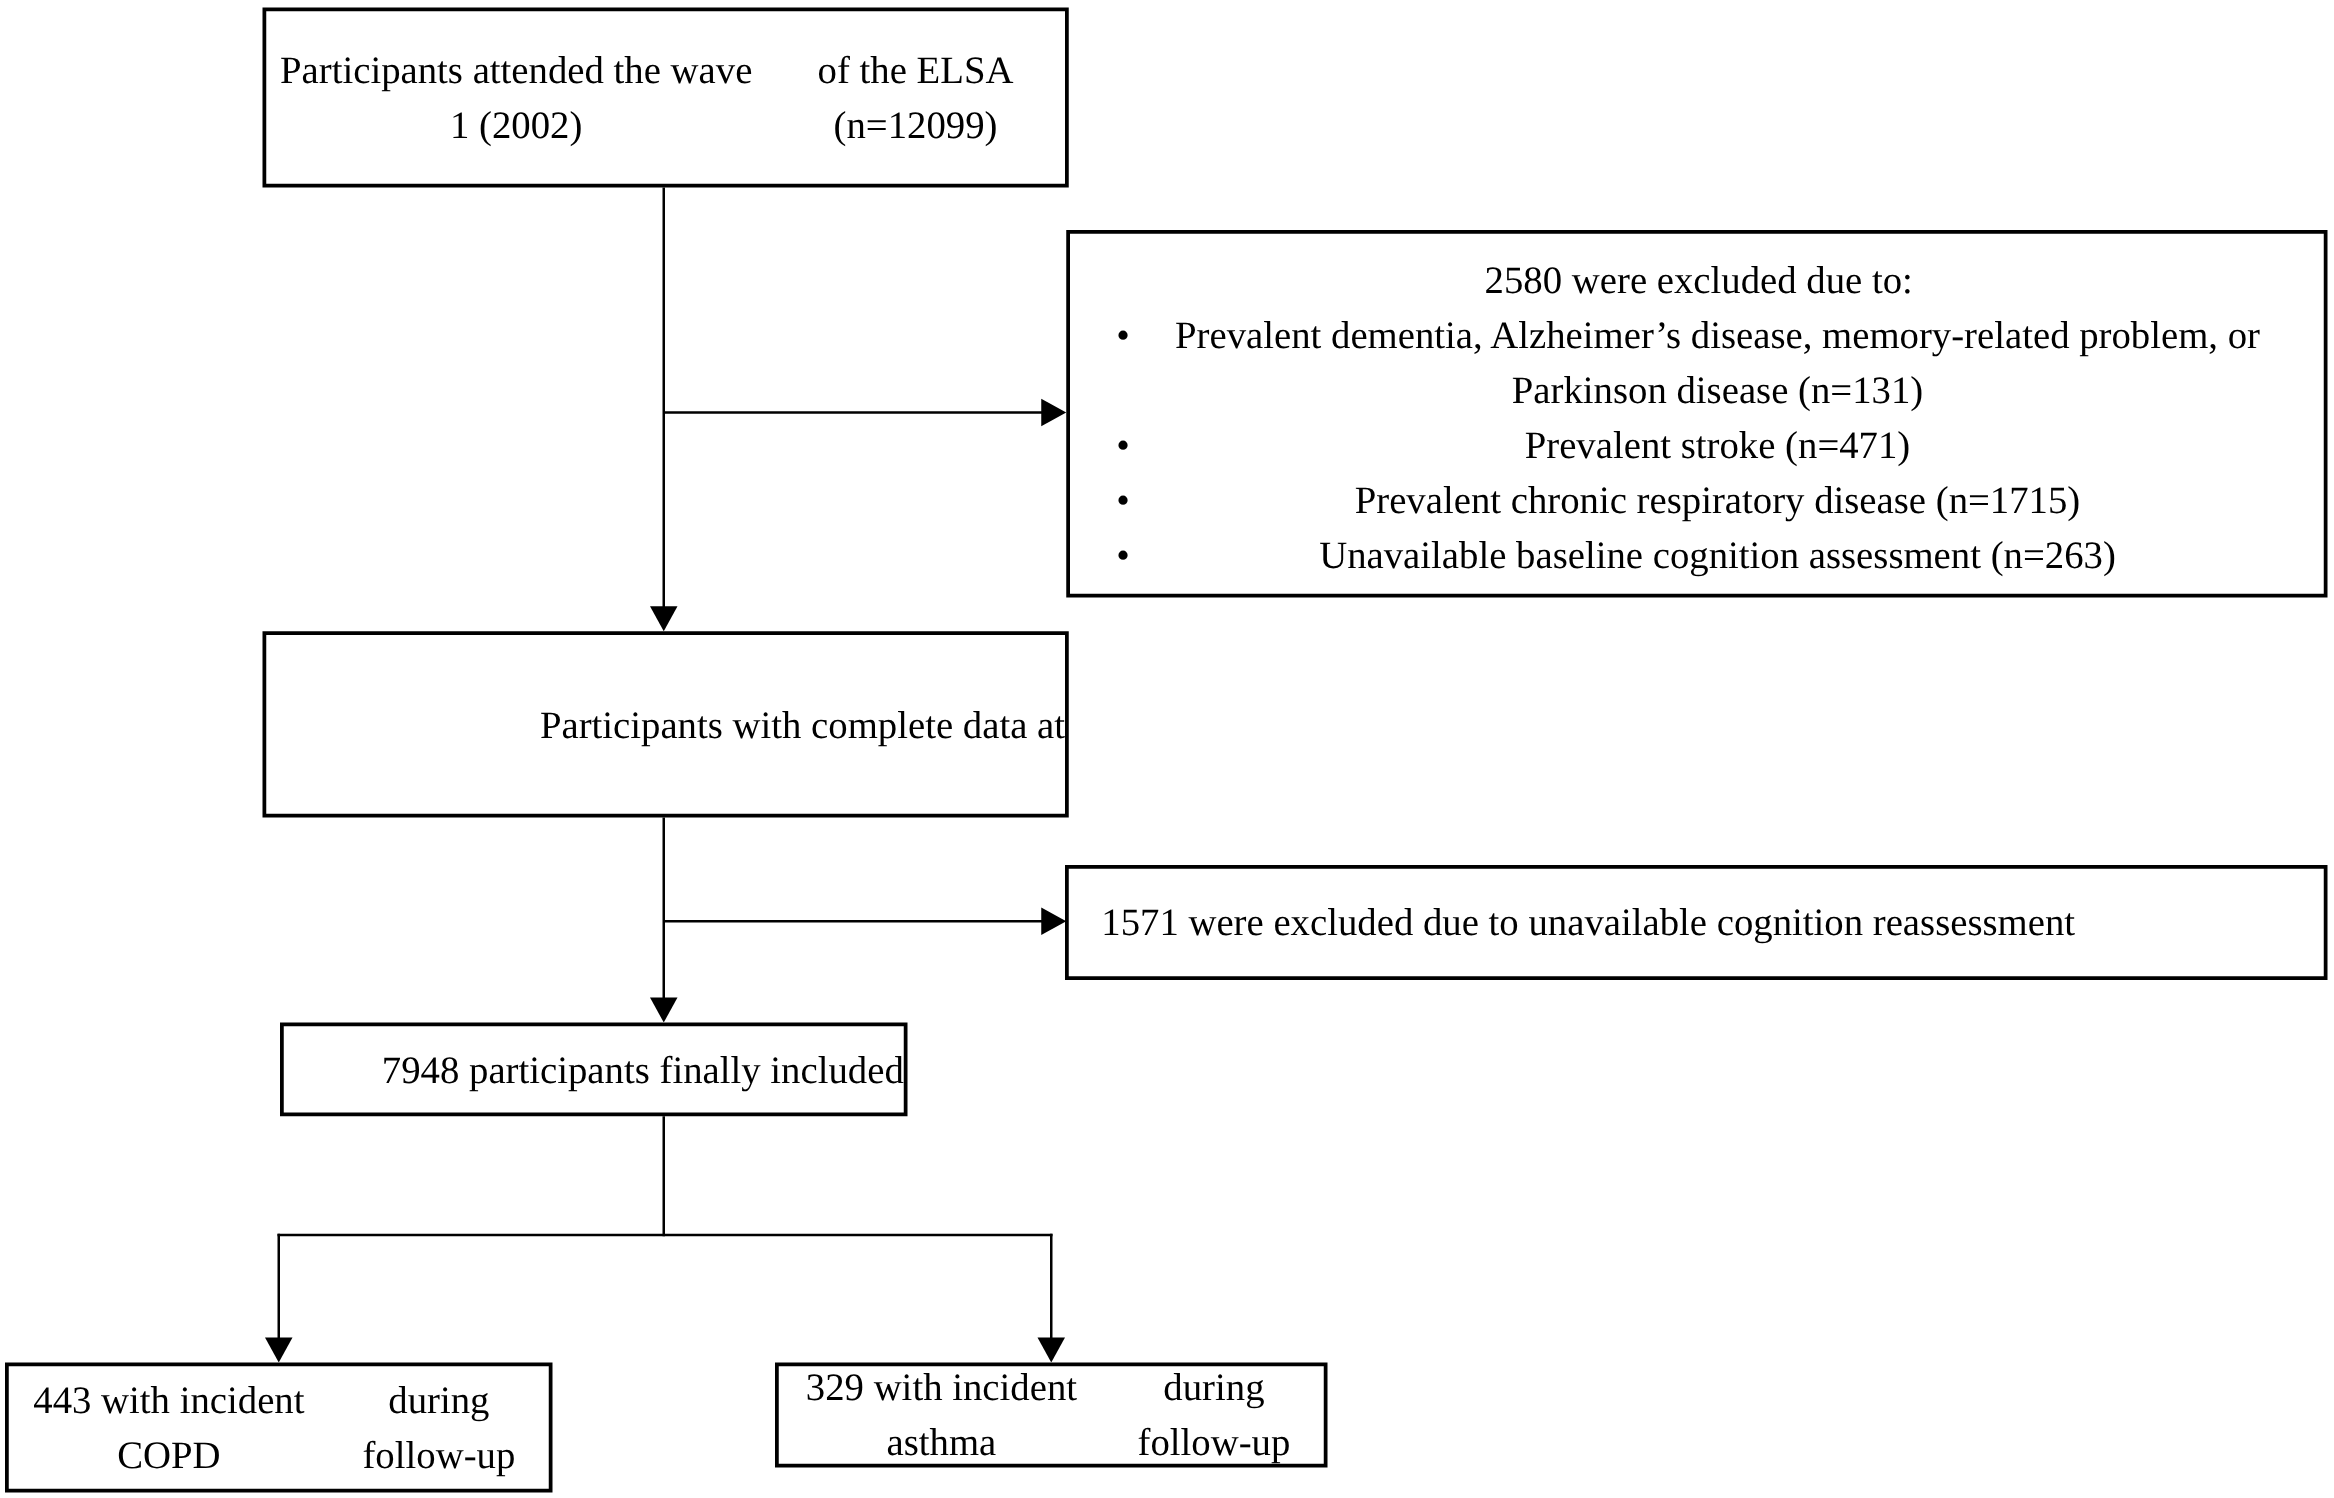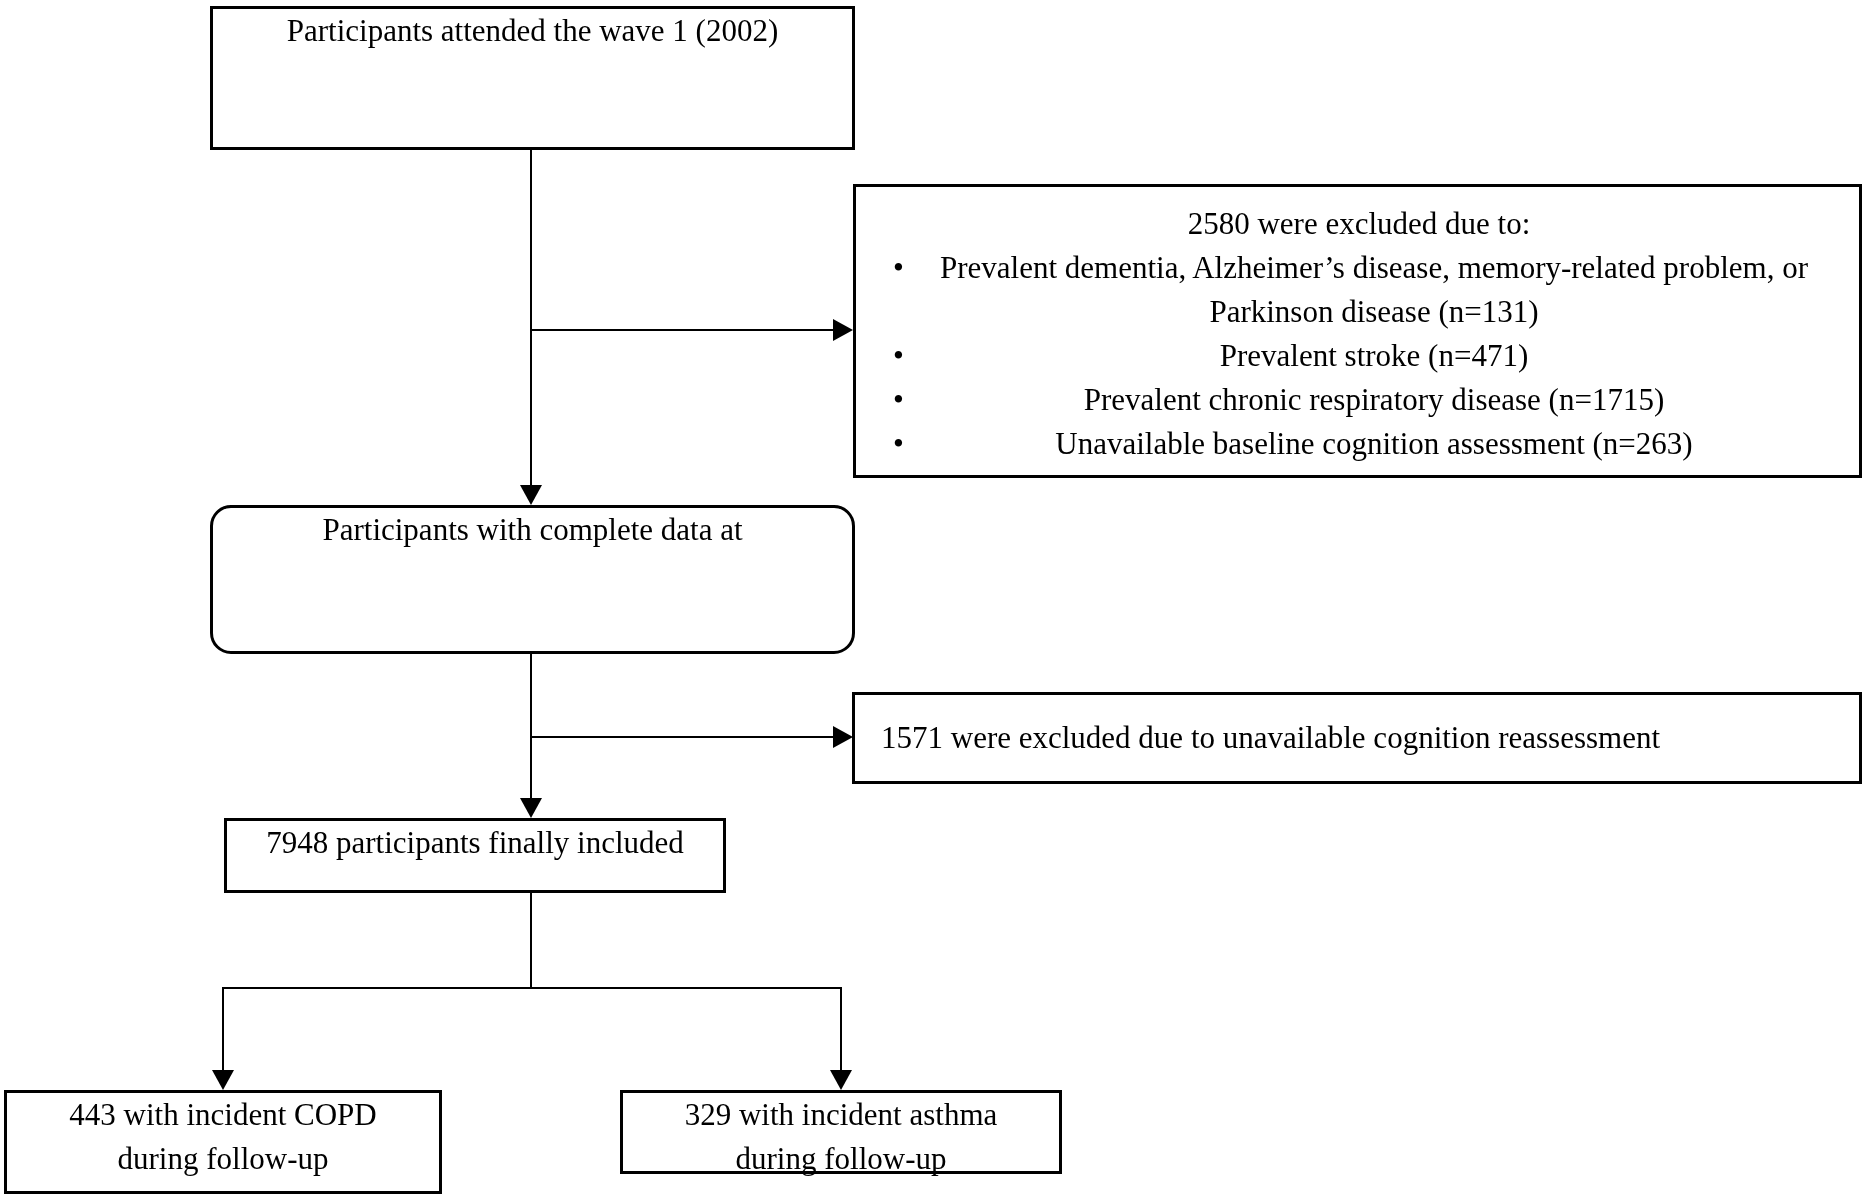--- a/index.html
+++ b/index.html
@@ -19,32 +19,32 @@
   .node {
     position: absolute;
     background: #ffffff;
     border: 3px solid #000000;
     box-sizing: border-box;
     font-size: 31px;
     line-height: 44px;
   }
   .node.center {
     display: flex;
-    flex-direction: column;
+    flex-direction: row;
     align-items: center;
-    justify-content: flex-start;
+    justify-content: flex-end;
     text-align: center;
   }
   .node.leftalign {
     text-align: center;
   }
   
   .box-wave1    { left: 210px; top: 6px;    width: 645px;  height: 144px; }
   .box-excl1    { left: 853px; top: 184px;  width: 1009px; height: 294px; padding: 15px 20px 0 23px; }
-  .box-baseline { left: 210px; top: 505px;  width: 645px;  height: 149px; border-radius: 21px; }
+  .box-baseline { left: 210px; top: 505px;  width: 645px;  height: 149px; }
   .box-excl2    { left: 852px; top: 692px;  width: 1010px; height: 92px;  display: flex; align-items: center; padding-left: 26px; }
   .box-final    { left: 224px; top: 818px;  width: 502px;  height: 75px; }
   .box-copd     { left: 4px;   top: 1090px; width: 438px;  height: 104px; }
   .box-asthma   { left: 620px; top: 1090px; width: 442px;  height: 84px; }
 
   .excl-list {
     margin: 0;
     padding: 0;
     list-style: none;
   }
@@ -97,20 +97,21 @@
   .a-copd     { left: 212px; top: 1070px; }
   .a-asthma   { left: 830px; top: 1070px; }
 </style>
 </head>
 <body>
 
 <div class="canvas">
 
   <div class="node center box-wave1">
     <div>Participants attended the wave 1 (2002)</div>
+    <div>of the ELSA (n=12099)</div>
   </div>
 
   <div class="line l-v1"></div>
   <div class="arr down a-baseline"></div>
 
   <div class="line l-h1"></div>
   <div class="arr right a-excl1"></div>
 
   <div class="node leftalign box-excl1">
     <div>2580 were excluded due to:</div>

